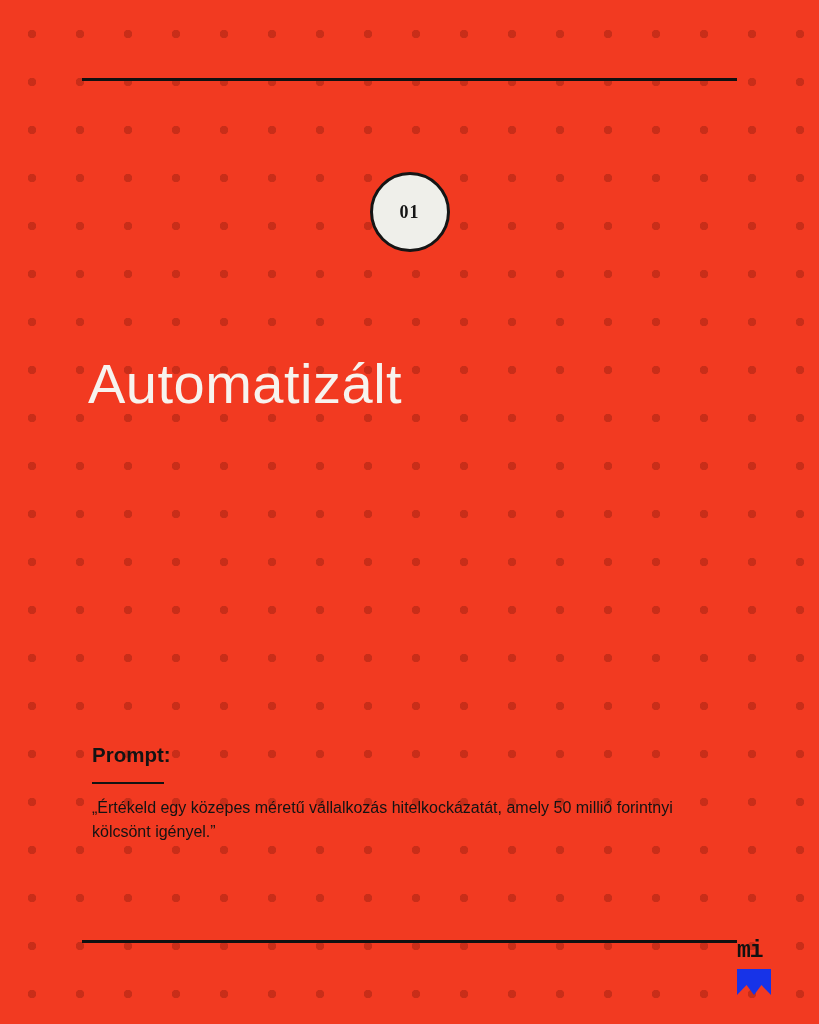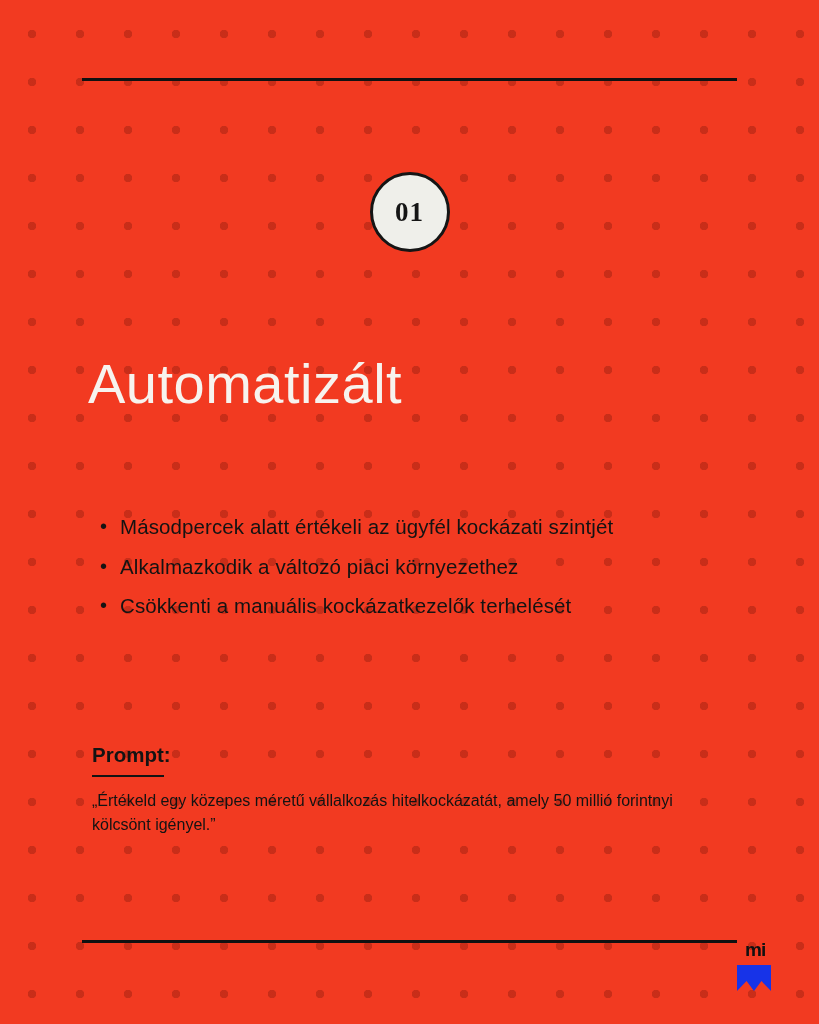--- a/index.html
+++ b/index.html
@@ -43,21 +43,21 @@
     background: #EFEFEA;
     border: 3px solid #151515;
     display: flex;
     align-items: center;
     justify-content: center;
     box-sizing: border-box;
   }
   .badge-num {
     font-family: "Liberation Serif", serif;
     font-weight: bold;
-    font-size: 27px;
+    font-size: 18px;
     color: #151515;
     letter-spacing: 1px;
   }
 
   .title {
     position: absolute;
     left: 88px;
     right: 70px;
     top: 314px;
     color: #F7F3EE;
@@ -100,21 +100,21 @@
     left: 92px;
     right: 80px;
     top: 742px;
     color: #131313;
   }
   .prompt-label {
     display: inline-block;
     font-size: 20.5px;
     font-weight: 600;
     border-bottom: 2px solid #131313;
-    padding-bottom: 6px;
+    padding-bottom: 13px;
     line-height: 1.3;
   }
   .prompt-colon {
     font-size: 20.5px;
     font-weight: 600;
   }
   .prompt-text {
     margin-top: 12px;
     font-size: 16px;
     line-height: 1.55;
@@ -122,27 +122,26 @@
   }
 
   .logo {
     position: absolute;
     right: 36px;
     bottom: 22px;
     width: 46px;
     height: 62px;
   }
   .logo-mark {
-    font-family: Liberation Sans, sans-serif;
+    font-family: Liberation Mono, monospace;
     font-weight: bold;
-    font-size: 19px;
+    font-size: 23px;
     color: #111111;
     line-height: 1;
     letter-spacing: -1px;
-    margin-left: 8px;
   }
   .logo-square {
     margin-top: 6px;
     width: 34px;
     height: 26px;
     background: #1733E8;
     clip-path: polygon(0 0, 100% 0, 100% 100%, 72% 62%, 50% 100%, 28% 62%, 0 100%);
   }
 </style>
 </head>
@@ -153,25 +152,20 @@
   <div class="rule rule-top"></div>
 
   <div class="badge">
     <span class="badge-num">01</span>
   </div>
 
   <h1 class="title">
     <span class="title-line">Automatizált</span>
   </h1>
 
-  <ul class="bullets">
-    <li>Másodpercek alatt értékeli az ügyfél kockázati szintjét</li>
-    <li>Alkalmazkodik a változó piaci környezethez</li>
-    <li>Csökkenti a manuális kockázatkezelők terhelését</li>
-  </ul>
 
   <div class="prompt-block">
     <span class="prompt-label">Prompt</span><span class="prompt-colon">:</span>
     <p class="prompt-text">„Értékeld egy közepes méretű vállalkozás hitelkockázatát, amely 50 millió forintnyi kölcsönt igényel.”</p>
   </div>
 
   <div class="rule rule-bottom"></div>
 
   <div class="logo">
     <div class="logo-mark">mi</div>

